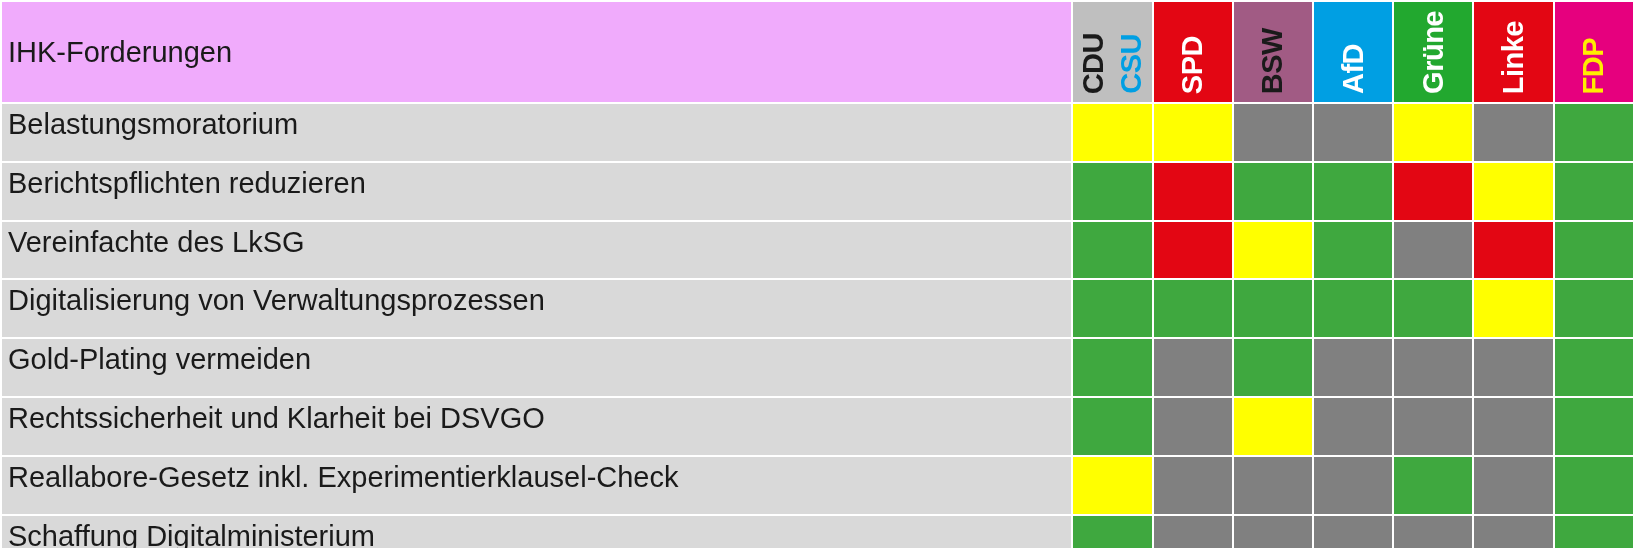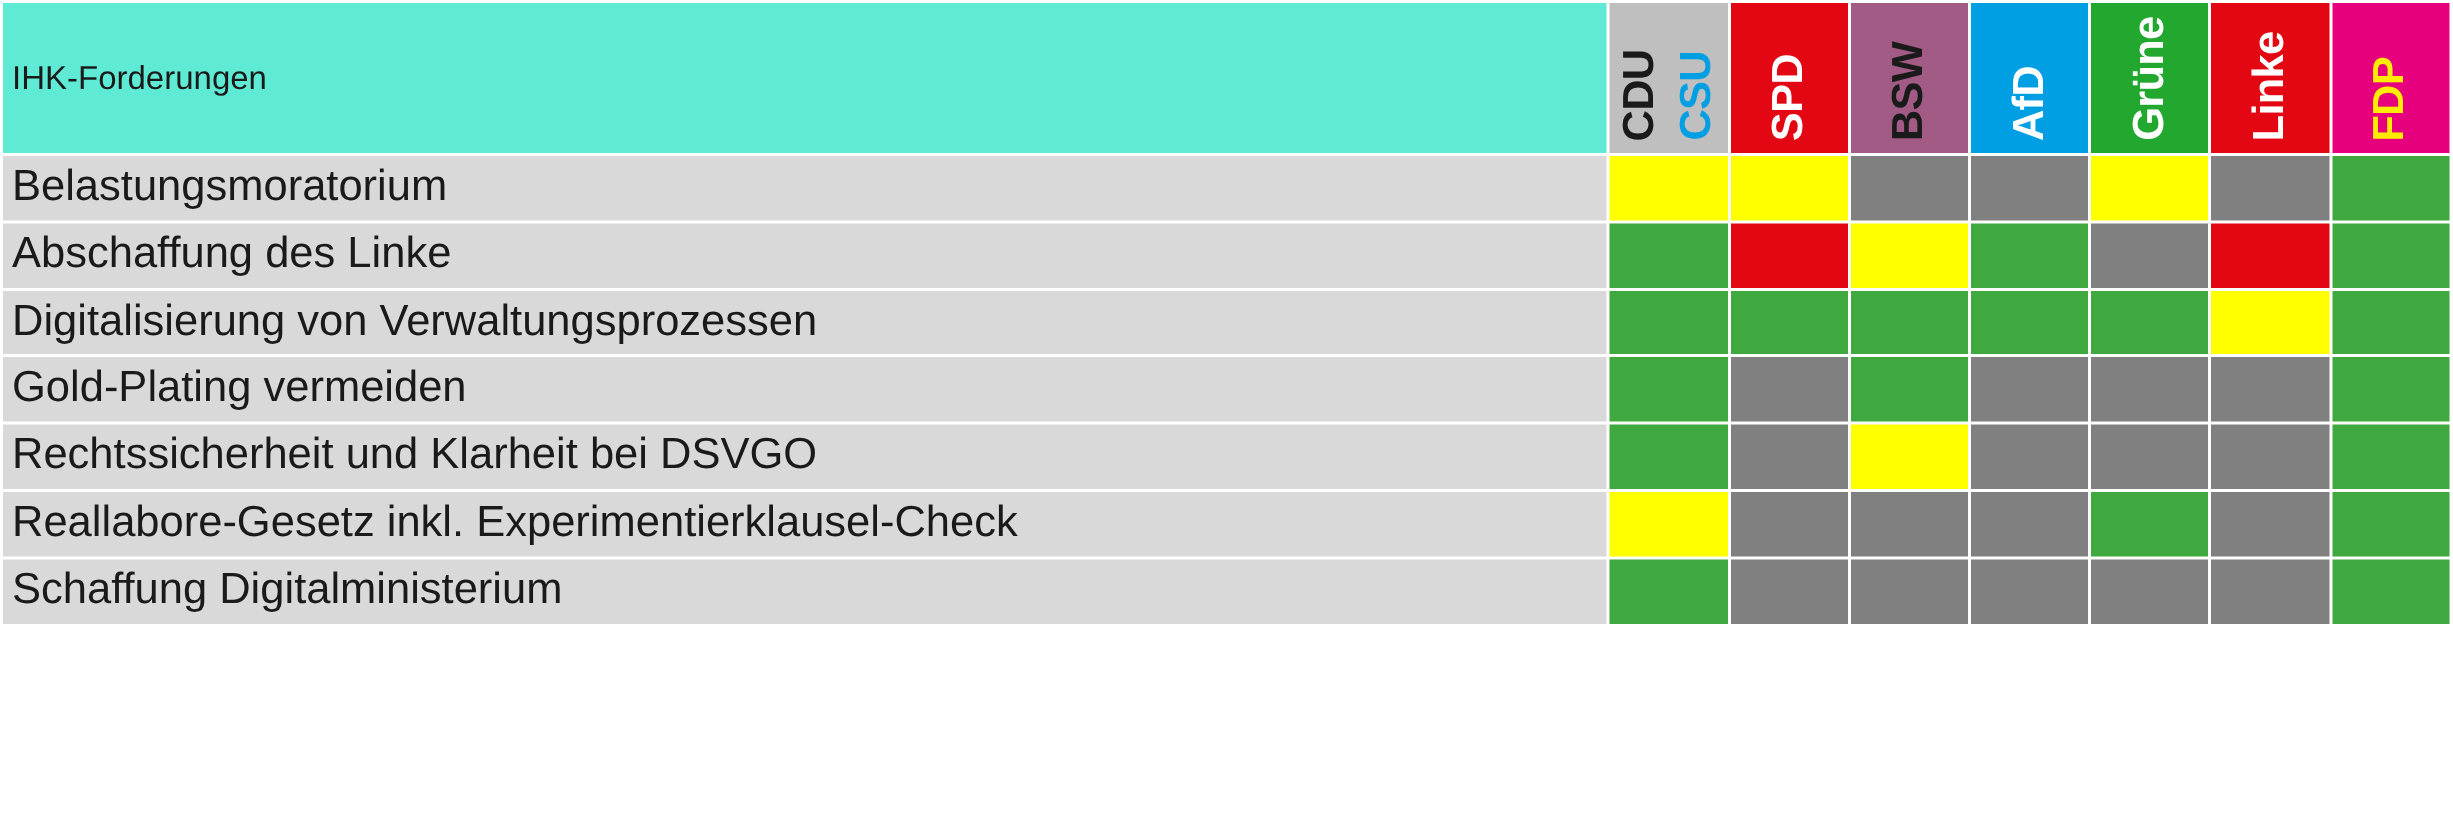--- a/index.html
+++ b/index.html
@@ -13,27 +13,27 @@
   }
   .wrap { width: 1635px; }
   table {
     border-collapse: separate;
     border-spacing: 2px 2px;
     width: 100%;
     table-layout: fixed;
   }
   th, td { padding: 0; }
   th.title-cell {
-    background: #5eead4;
+    background: #f0abfc;
     text-align: left;
     vertical-align: middle;
     font-weight: 400;
     padding: 8px 6px 8px 6px;
     height: 100px;
-    font-size: 22px;
+    font-size: 29px;
   }
   col.coltopic { width: 1025px; }
   col.colparty { width: 75px; }
   th.party {
     height: 100px;
     vertical-align: bottom;
     padding: 6px 0 8px 0;
     font-size: 29px;
     letter-spacing: -0.5px;
   }
@@ -46,21 +46,21 @@
     height: 100%;
   }
   .vtxt {
     writing-mode: vertical-rl;
     transform: rotate(180deg);
     font-weight: 700;
     white-space: nowrap;
   }
   td.topic {
     background: #d9d9d9;
-    padding: 3px 6px 5px 6px;
+    padding: 3px 6px 19px 6px;
     height: 38px;
     font-size: 29px;
     font-weight: 400;
     color: #1a1a1a;
   }
   td.cell {
     height: 38px;
   }
   
   .s-green  { background: #3fa83f; }
@@ -137,21 +137,31 @@
           <td class="topic">Belastungsmoratorium</td>
           <td class="cell s-yellow"></td>
           <td class="cell s-yellow"></td>
           <td class="cell s-grey"></td>
           <td class="cell s-grey"></td>
           <td class="cell s-yellow"></td>
           <td class="cell s-grey"></td>
           <td class="cell s-green"></td>
         </tr>
         <tr>
-          <td class="topic">Abschaffung des Linke</td>
+          <td class="topic">Berichtspflichten reduzieren</td>
+          <td class="cell s-green"></td>
+          <td class="cell s-red"></td>
+          <td class="cell s-green"></td>
+          <td class="cell s-green"></td>
+          <td class="cell s-red"></td>
+          <td class="cell s-yellow"></td>
+          <td class="cell s-green"></td>
+        </tr>
+        <tr>
+          <td class="topic">Vereinfachte des LkSG</td>
           <td class="cell s-green"></td>
           <td class="cell s-red"></td>
           <td class="cell s-yellow"></td>
           <td class="cell s-green"></td>
           <td class="cell s-grey"></td>
           <td class="cell s-red"></td>
           <td class="cell s-green"></td>
         </tr>
         <tr>
           <td class="topic">Digitalisierung von Verwaltungsprozessen</td>

